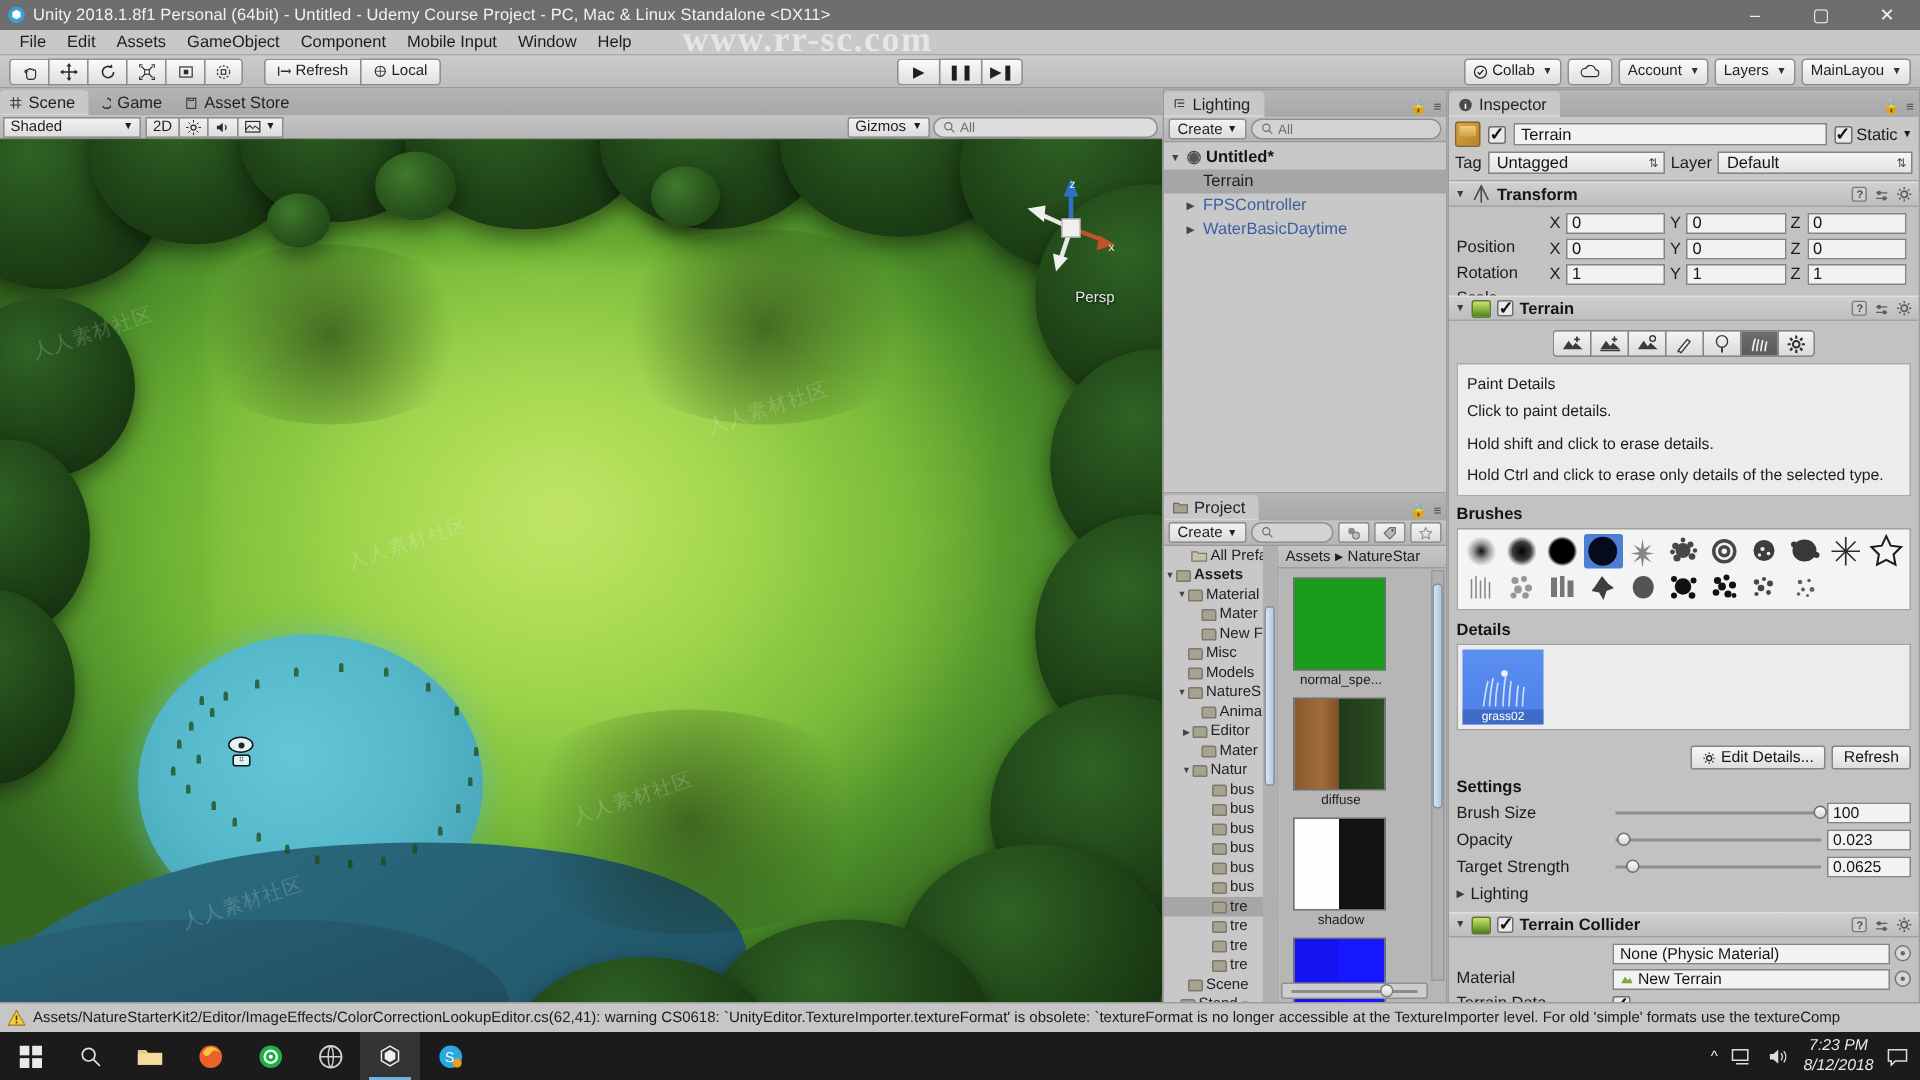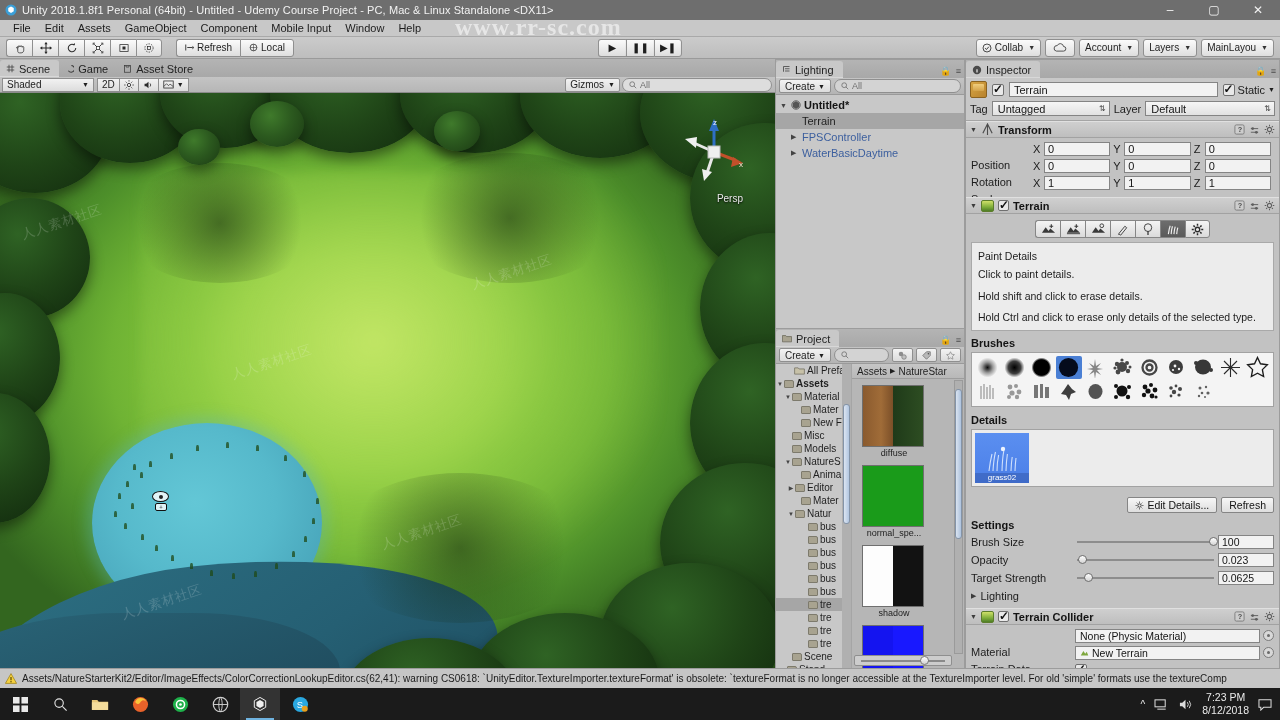--- a/index.html
+++ b/index.html
@@ -423,21 +423,21 @@
     position: relative; cursor: default;
   }
   .tb-item.active { background: #333; }
   .tb-item.active:after {
     content:''; position: absolute; bottom: 0; left: 6px; right: 6px; height: 2px; background: #6fb3e0;
   }
   .tray {
     position: absolute; right: 0; display: flex; align-items: center; height: 32px; gap: 9px; padding-right: 8px;
     font-size: 10px; color: #eaeaea;
   }
-  .clock { text-align: center; line-height: 1.25; font-size: 10.5px; }
+  .clock { text-align: center; line-height: 1.25; font-size: 10.5px; font-style: italic; }
 
   svg { display: block; }
 </style>
 </head>
 <body>
 
 <div id="app">
 
   <div class="titlebar">
     <div class="tb-icon">
@@ -946,26 +946,26 @@
       </div>
 
       <div class="p-grid">
         <div class="p-crumb">
           <span>Assets</span>
           <span style="font-size:7px">▶</span>
           <span>NatureStar</span>
         </div>
         <div class="thumb-wrap">
           <div>
+            <div class="thumb" style="background:#1a9b1a"></div>
+            <div class="thumb-label">normal_spe...</div>
+          </div>
+          <div>
             <div class="thumb" style="background:linear-gradient(90deg,#8a5a2e 0%,#a06c38 30%,#7b4f28 50%,#1f3a19 50%,#2d4d22 100%)"></div>
             <div class="thumb-label">diffuse</div>
-          </div>
-          <div>
-            <div class="thumb" style="background:#1a9b1a"></div>
-            <div class="thumb-label">normal_spe...</div>
           </div>
           <div>
             <div class="thumb" style="background:linear-gradient(90deg,#fdfdfd 0 50%,#121212 50% 100%)"></div>
             <div class="thumb-label">shadow</div>
           </div>
           <div>
             <div class="thumb" style="background:linear-gradient(90deg,#1414f0 0 50%,#1818ff 50% 100%)"></div>
           </div>
         </div>
         <div class="p-scroll">

